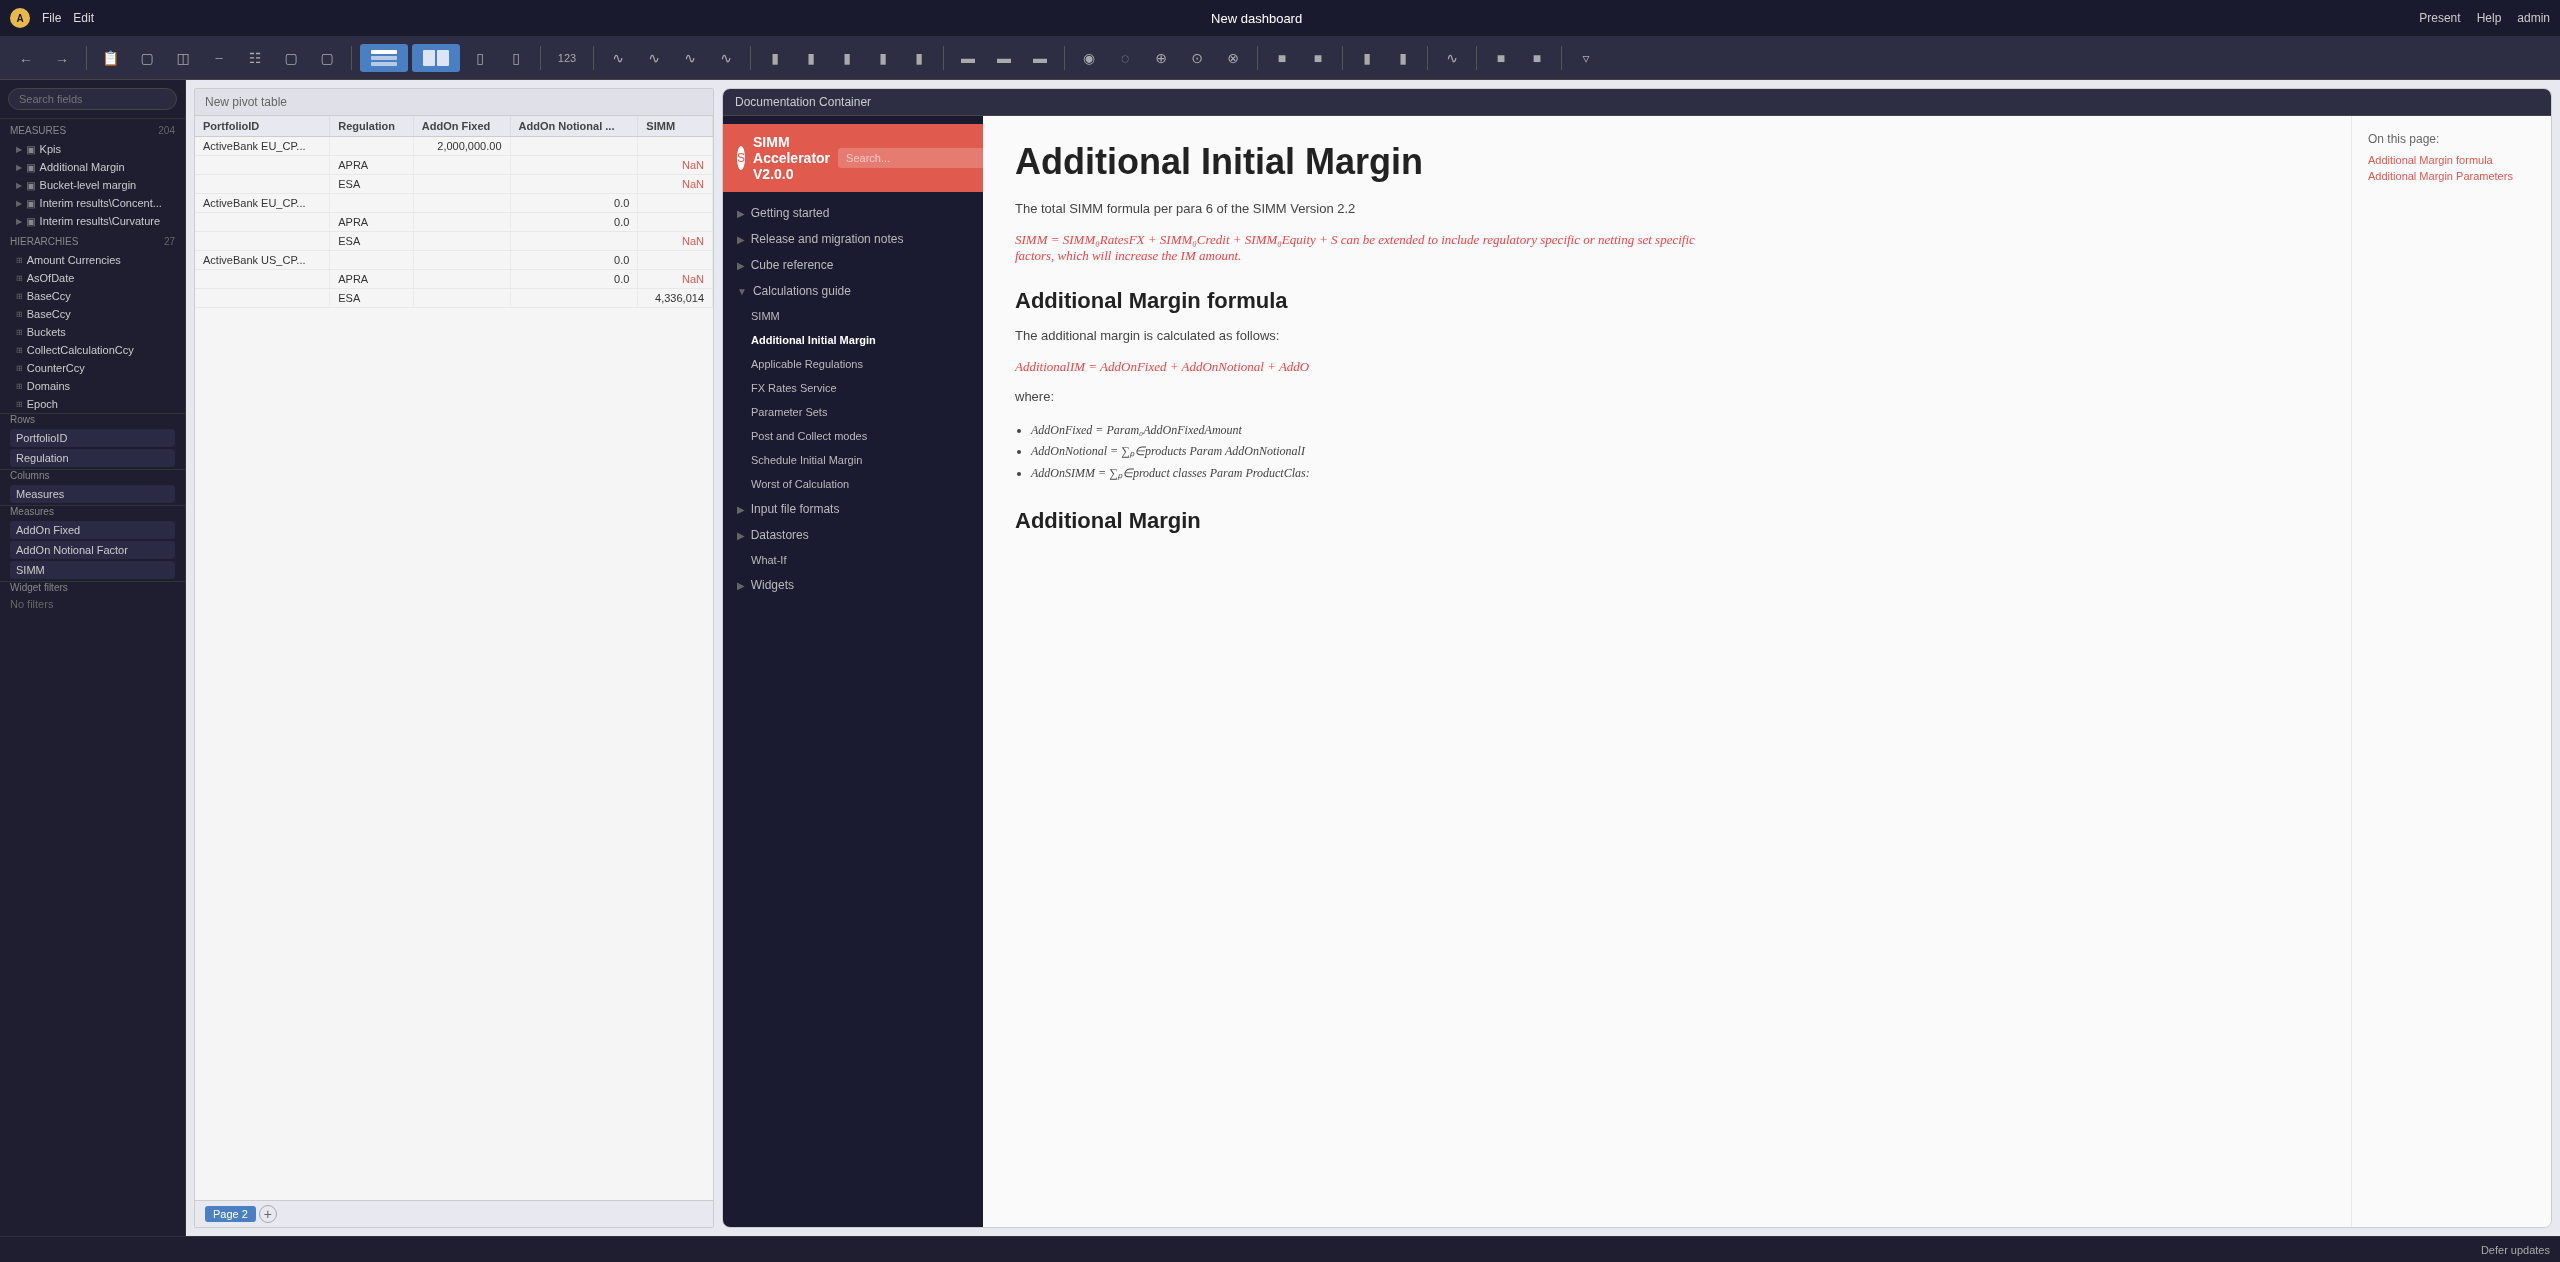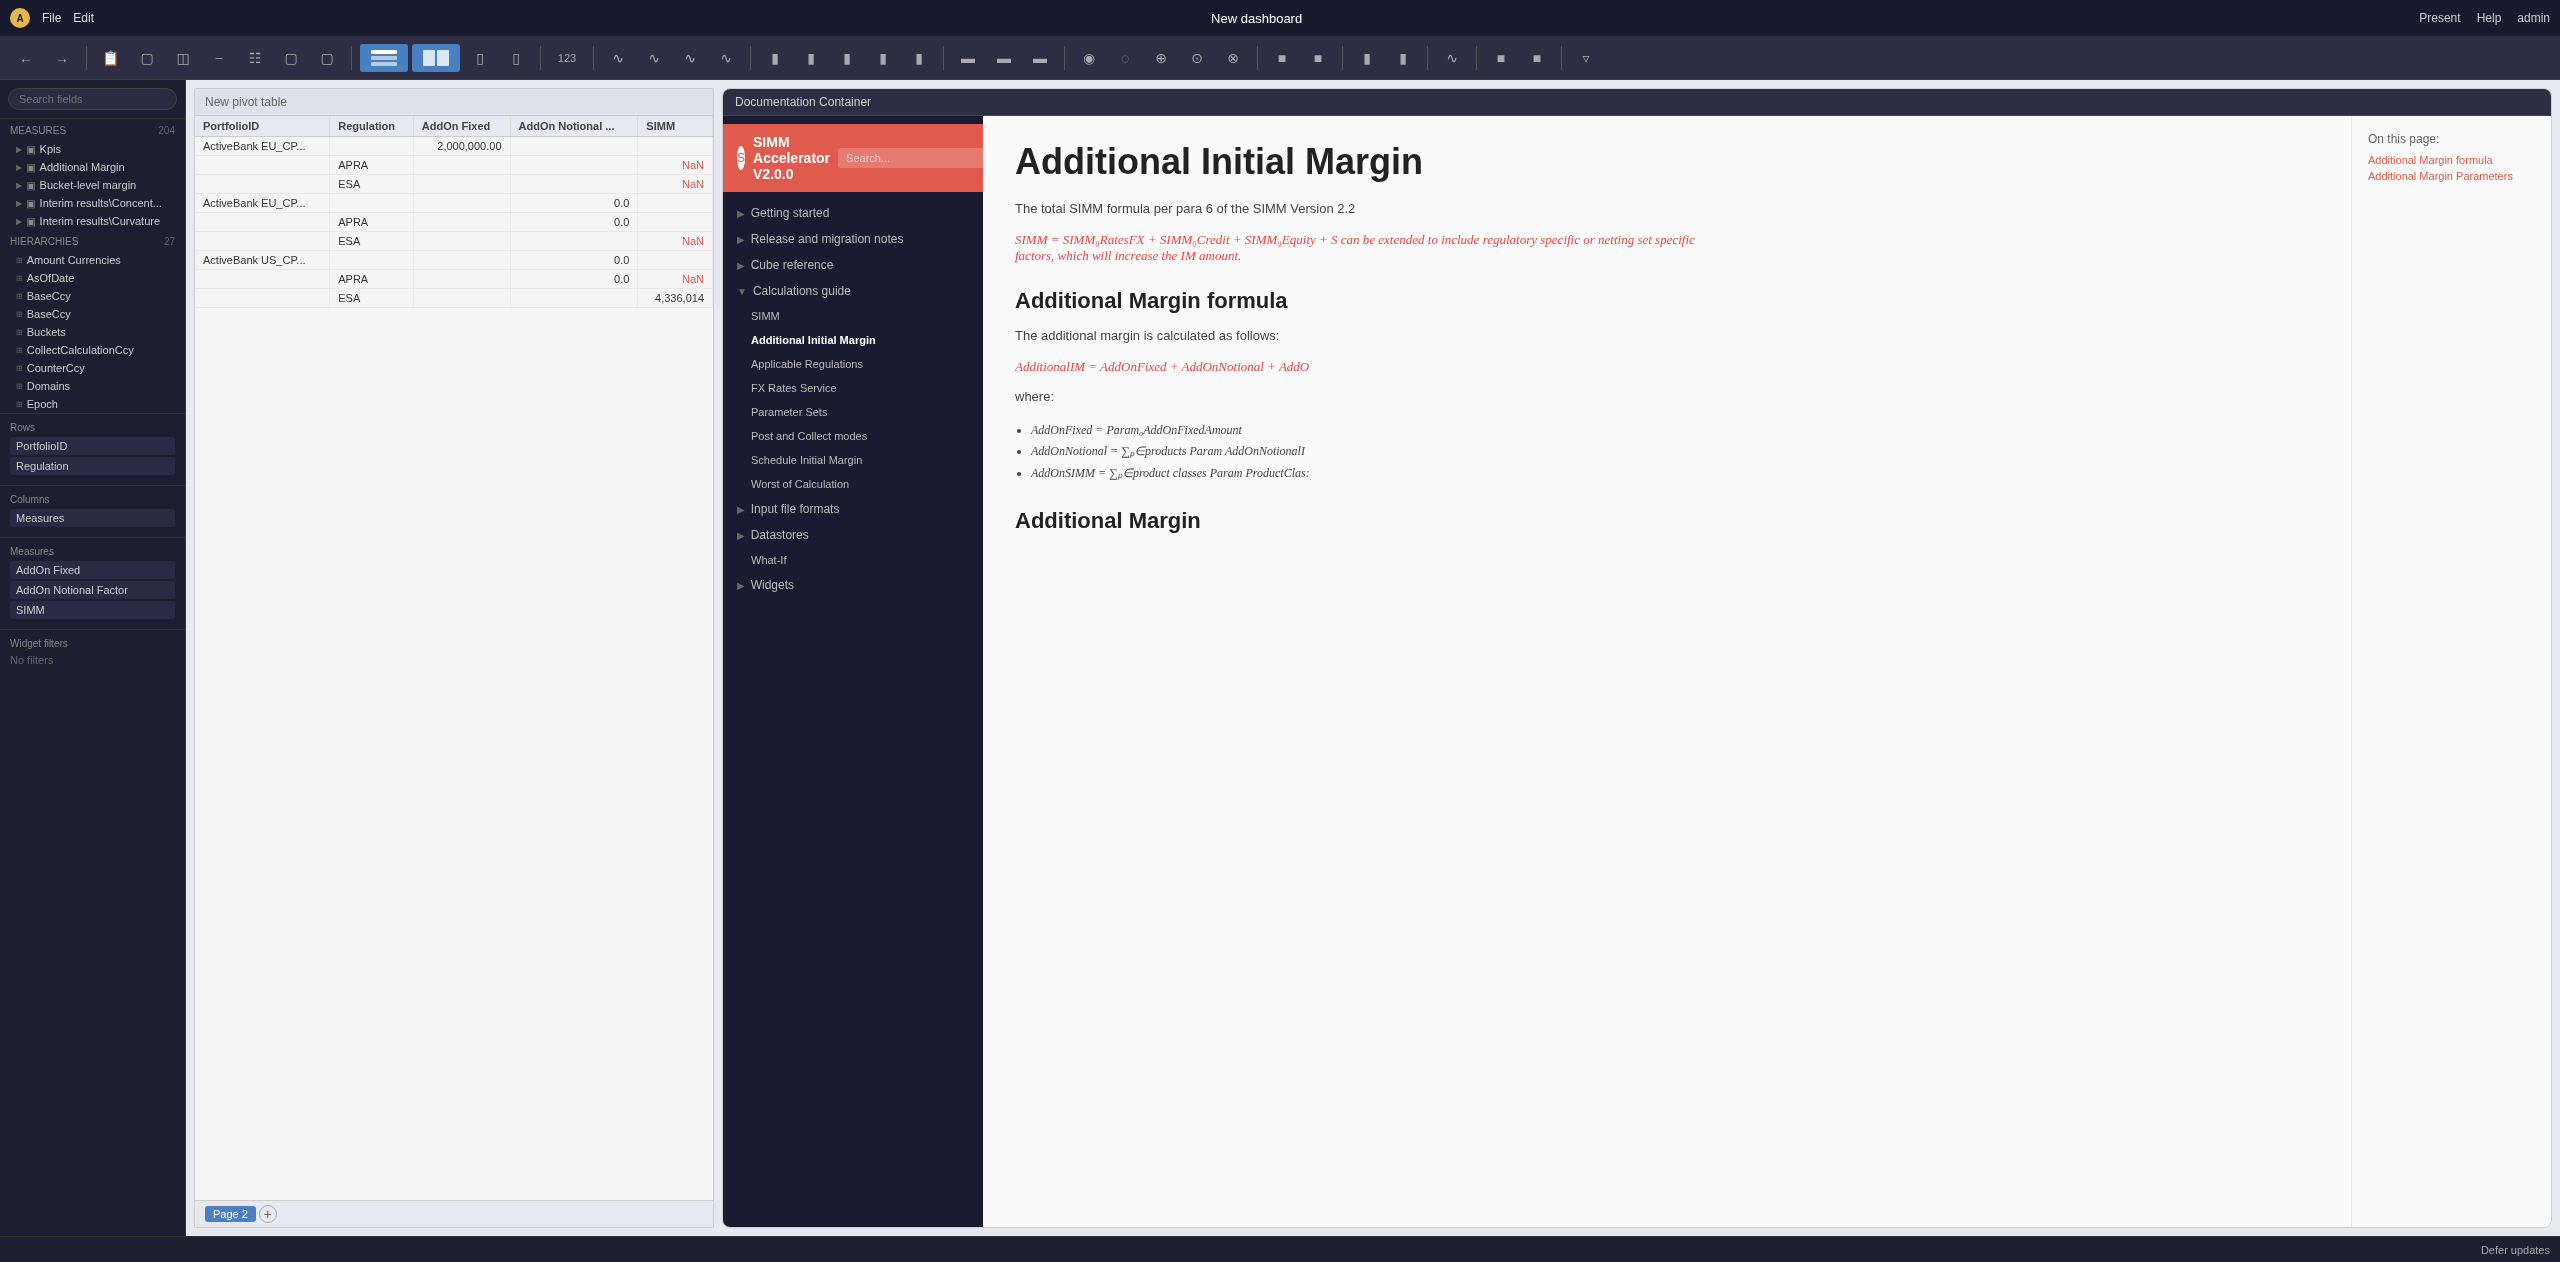--- a/index.html
+++ b/index.html
@@ -87,21 +87,21 @@
       font-size: 11px;
       color: #ccc;
       display: flex;
       align-items: center;
       gap: 4px;
       cursor: pointer;
     }
     .tree-item .arrow { font-size: 8px; color: #666; }
     .tree-item .icon { font-size: 10px; color: #888; }
 
-    .prop-section { padding: 8px 10px; border-top: 1px solid #333; }
+    .prop-section { padding: 0 10px; border-top: 1px solid #333; }
     .prop-label { font-size: 10px; color: #888; margin-bottom: 4px; }
     .prop-chip { background: #2a2a45; border-radius: 3px; padding: 3px 6px; font-size: 11px; color: #ccc; margin-bottom: 2px; display: block; }
 
     
     #content {
       flex: 1;
       display: flex;
       background: #e8e8f0;
       overflow: hidden;
       position: relative;

